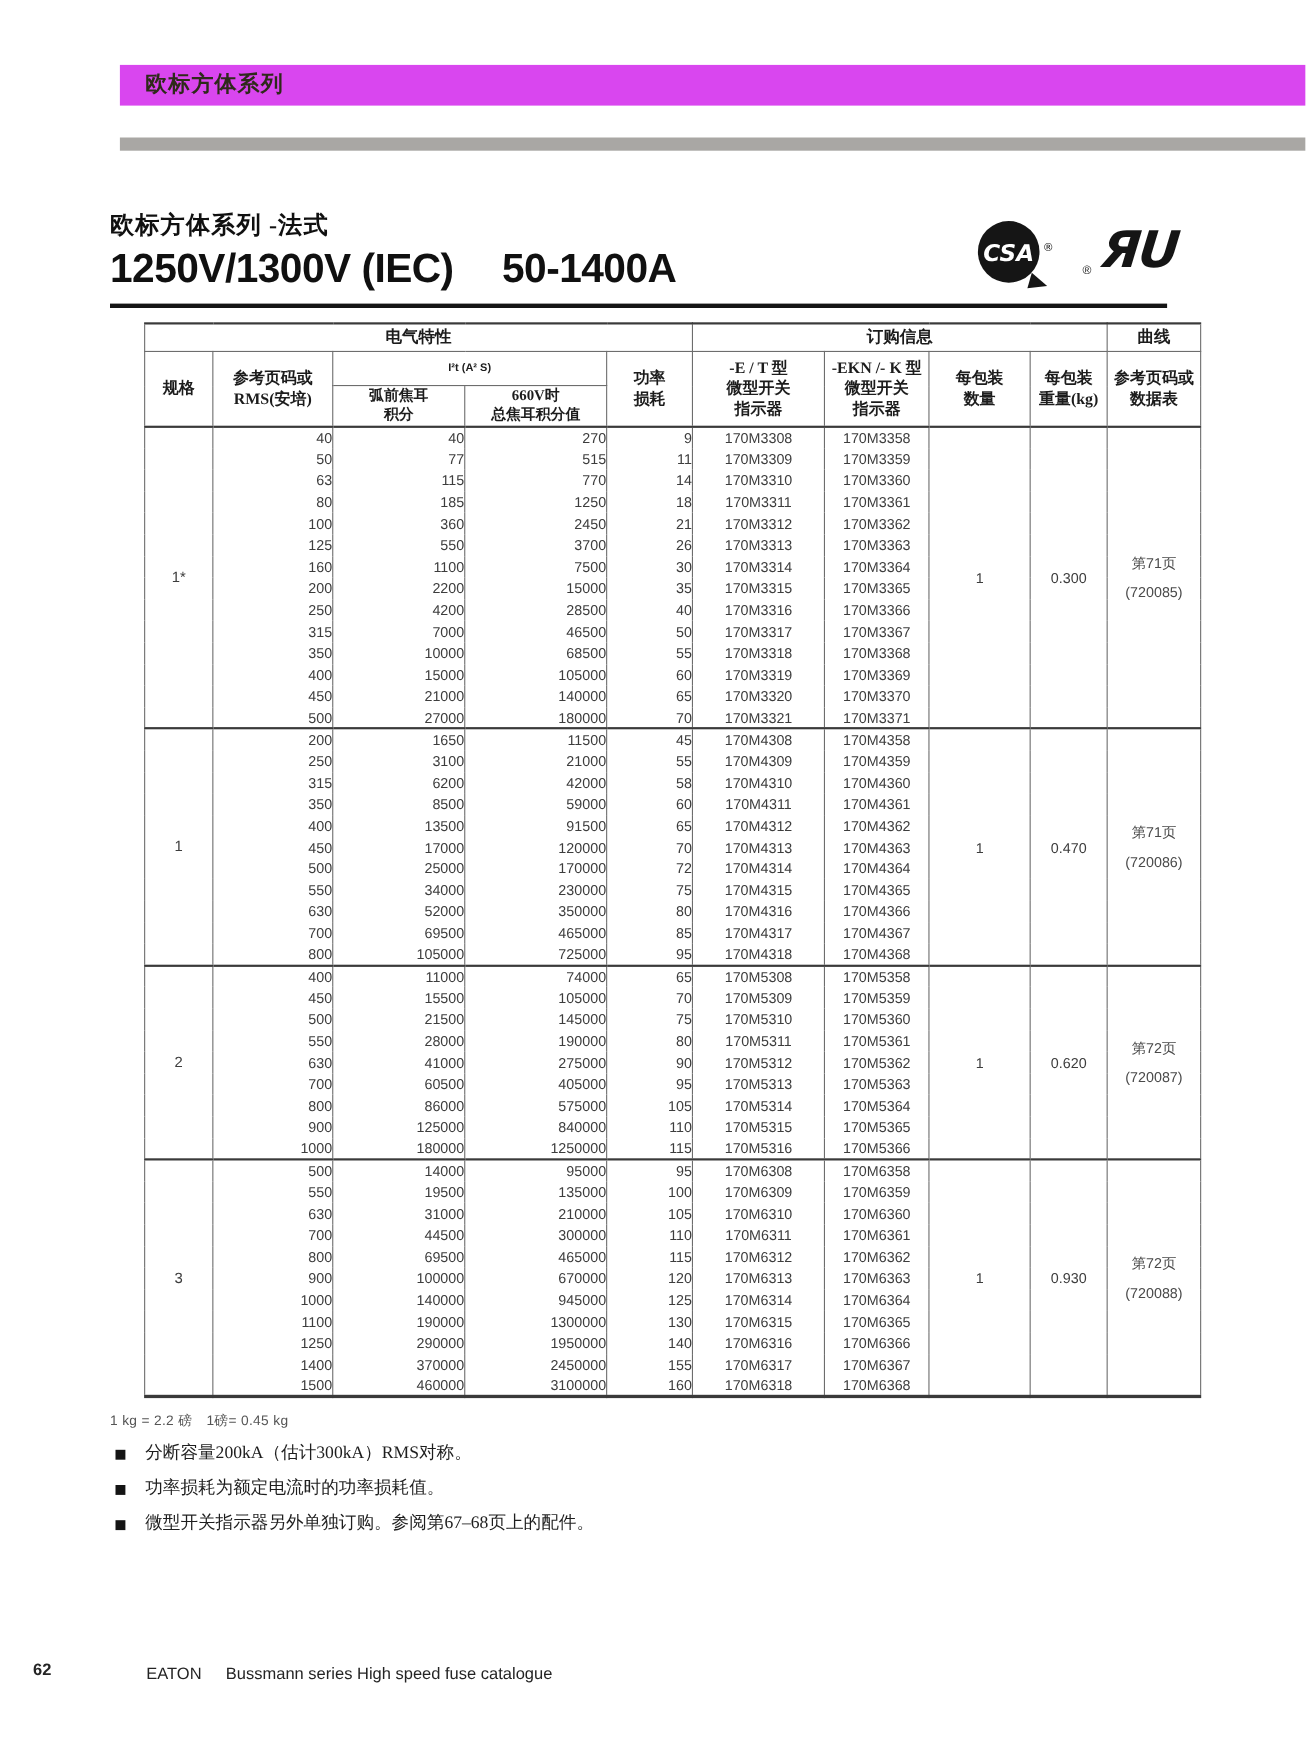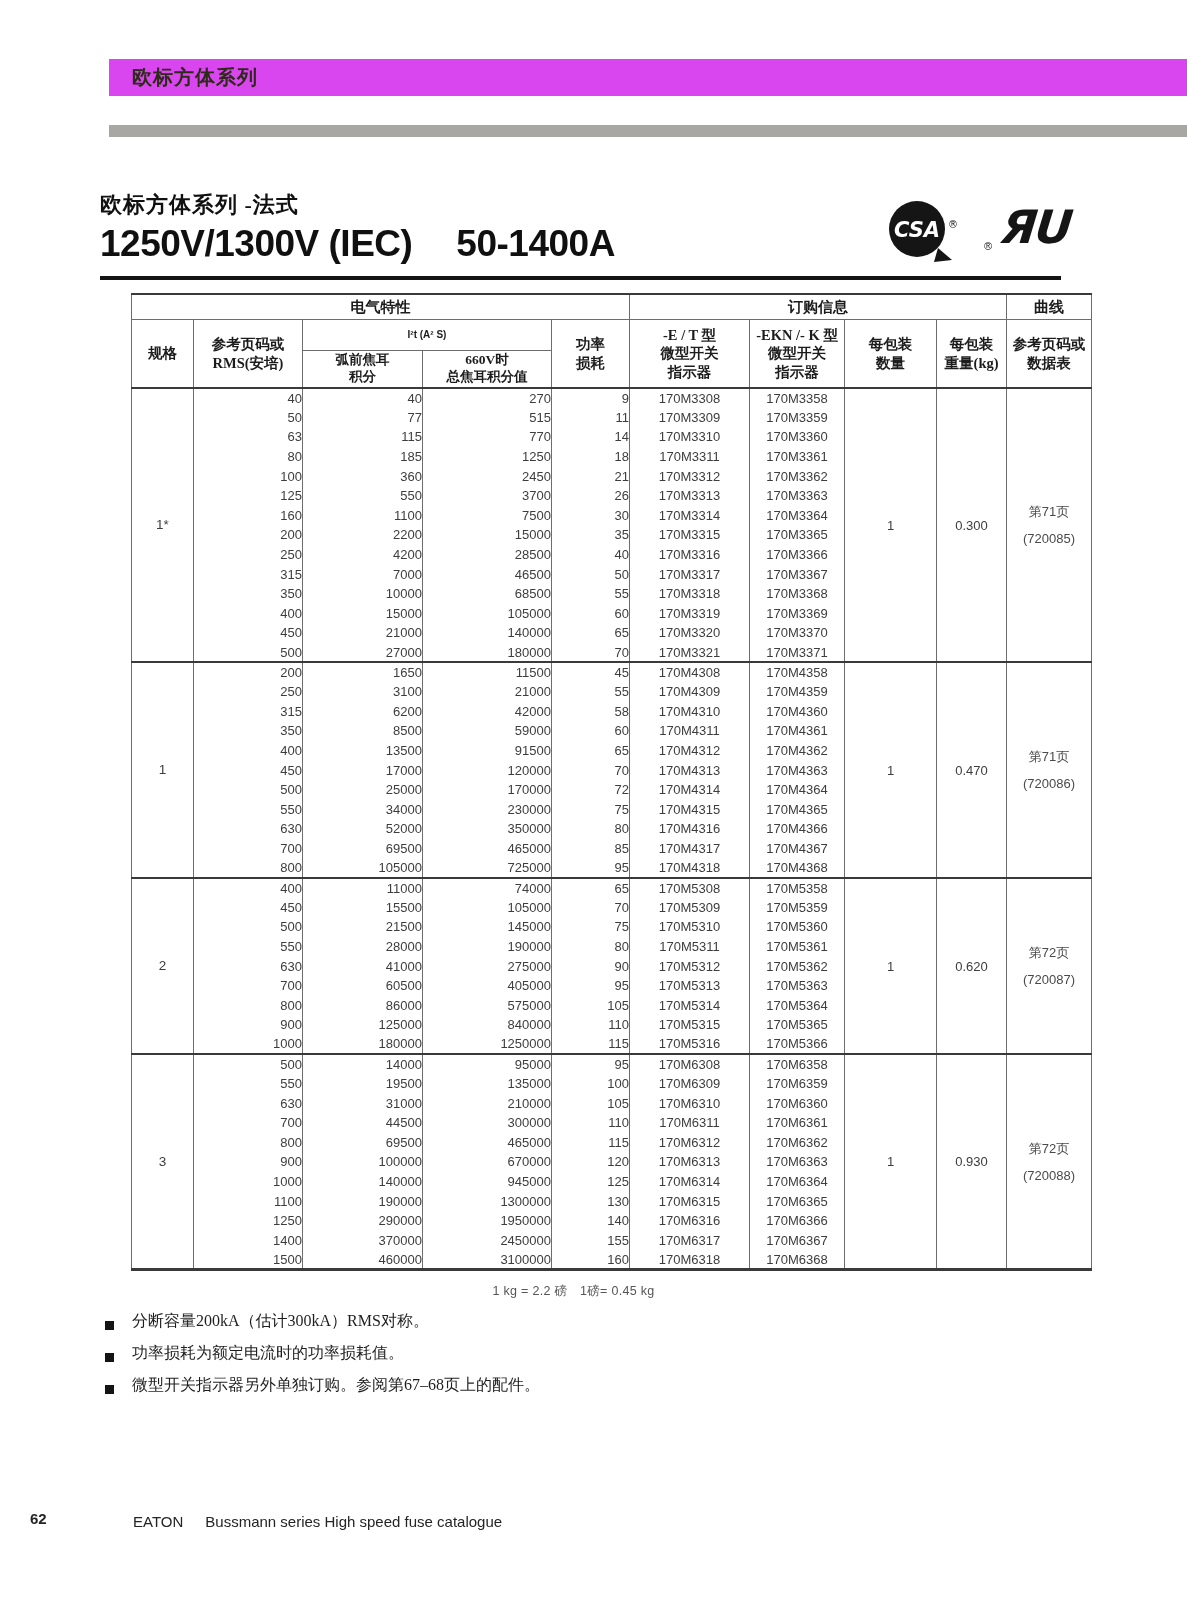--- a/index.html
+++ b/index.html
@@ -76,25 +76,25 @@
   td.c-total  { text-align:right; padding-right:38px; }
   td.c-power  { text-align:right; padding-right:28px; }
   td.c-part   { text-align:center; }
   td.c-qty    { text-align:center; }
   td.c-weight { text-align:center; }
   td.c-ref    { text-align:center; color:#4a4a4a; font-size:13px; }
   td.c-ref .ref-page { font-family:"Liberation Sans", sans-serif; margin-bottom:14px; }
 
   
   .kg-note {
-    position:absolute; left:100px; top:1283px; width:947px; text-align:center;
+    position:absolute; left:100px; top:1283px; width:947px; text-align:left;
     font-size:12.5px; color:#555; letter-spacing:0.3px;
   }
   .notes { position:absolute; left:100px; top:1311px; }
-  .note-line { display:flex; align-items:flex-end; margin-bottom:13px; height:19px; }
+  .note-line { display:flex; align-items:center; margin-bottom:13px; height:19px; }
   .bullet-sq { width:9px; height:9px; background:#141414; margin:4px 18px 0 5px; flex:0 0 auto; }
   .note-text {
     font-family:"Liberation Serif", serif; font-size:16px; color:#1e1e1e; line-height:18px;
   }
 
   
   .footer { position:absolute; left:0; top:1510px; width:100%; font-size:15px; color:#242424; }
   .footer .pagenum { position:absolute; left:30px; top:0;font-weight:bold; }
   .footer .cat { position:absolute; left:133px; top:3px; font-weight:400; }
   .footer .cat .brand { margin-right:22px; }

